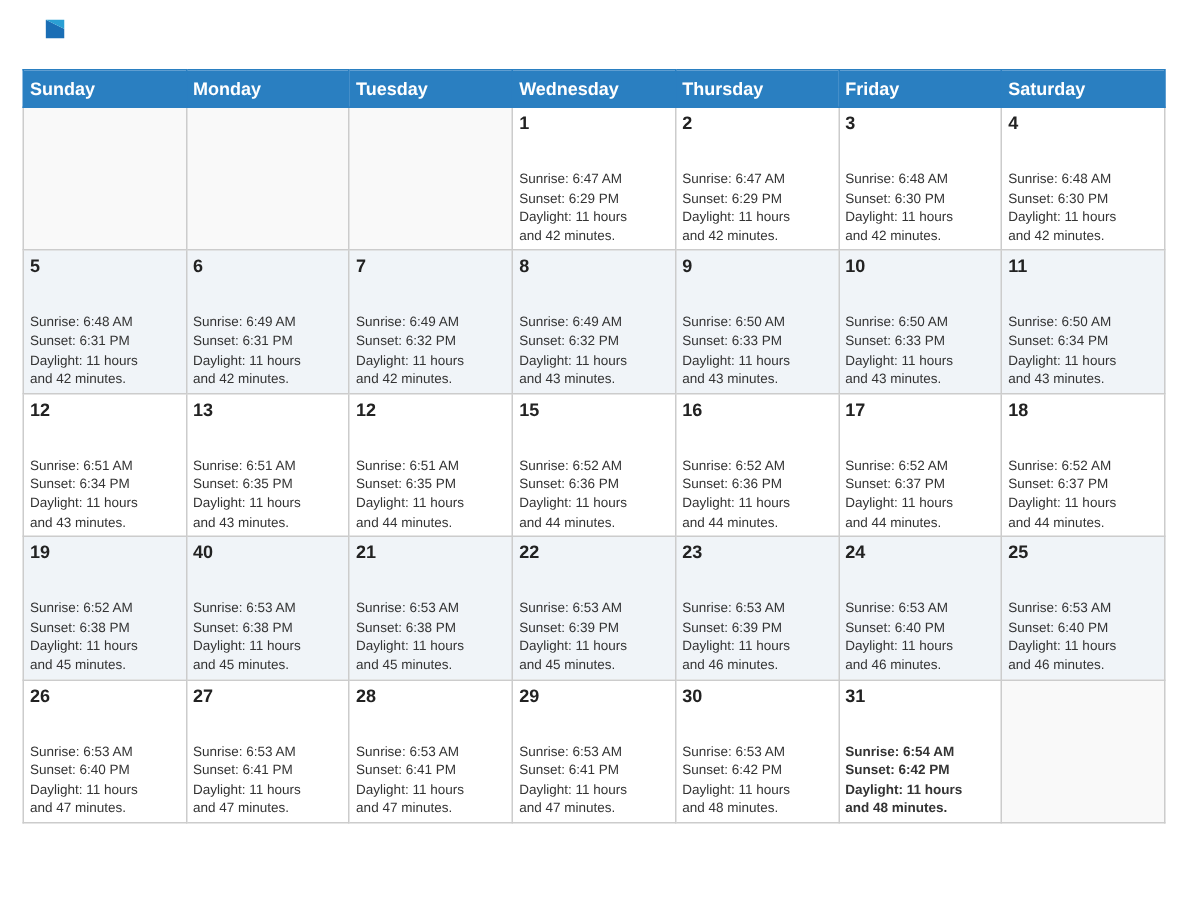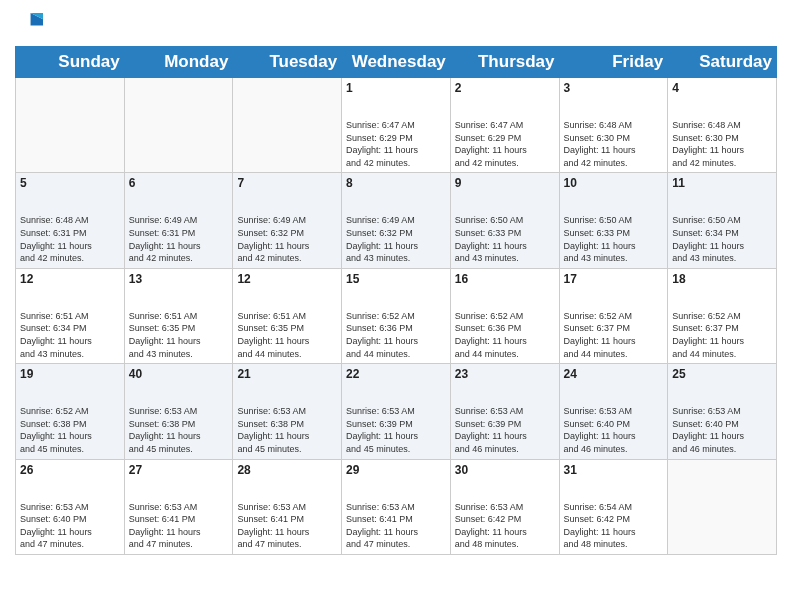--- a/index.html
+++ b/index.html
@@ -53,24 +53,24 @@
       color: #444;
     }
     .calendar {
       width: 100%;
       border-collapse: collapse;
       table-layout: fixed;
     }
     .calendar thead th {
       background: #2a7fc1;
       color: #fff;
-      font-size: 17px;
+      font-size: 12px;
       font-weight: bold;
       padding: 5px 4px;
-      text-align: right;
+      text-align: left;
       border: 1px solid #2a7fc1;
     }
     .calendar tbody td {
       border: 1px solid #ccc;
       vertical-align: top;
       padding: 3px 4px;
       font-size: 9.5px;
       color: #333;
       height: 82px;
       background: #fff;
@@ -347,21 +347,21 @@
           </td>
           <td>
             <span class="day-num">30</span>
             <div class="day-info" style="white-space: pre-line;">Sunrise: 6:53 AM
 Sunset: 6:42 PM
 Daylight: 11 hours
 and 48 minutes.</div>
           </td>
           <td>
             <span class="day-num">31</span>
-            <div class="day-info" style="white-space: pre-line;">Sunrise: 6:54 AM
+            <div class="day-info" style="white-space: pre-line; font-weight: bold;">Sunrise: 6:54 AM
 Sunset: 6:42 PM
 Daylight: 11 hours
 and 48 minutes.</div>
           </td>
           <td class="empty"></td>
         </tr>
       </tbody>
   </table>
 </div>
 

